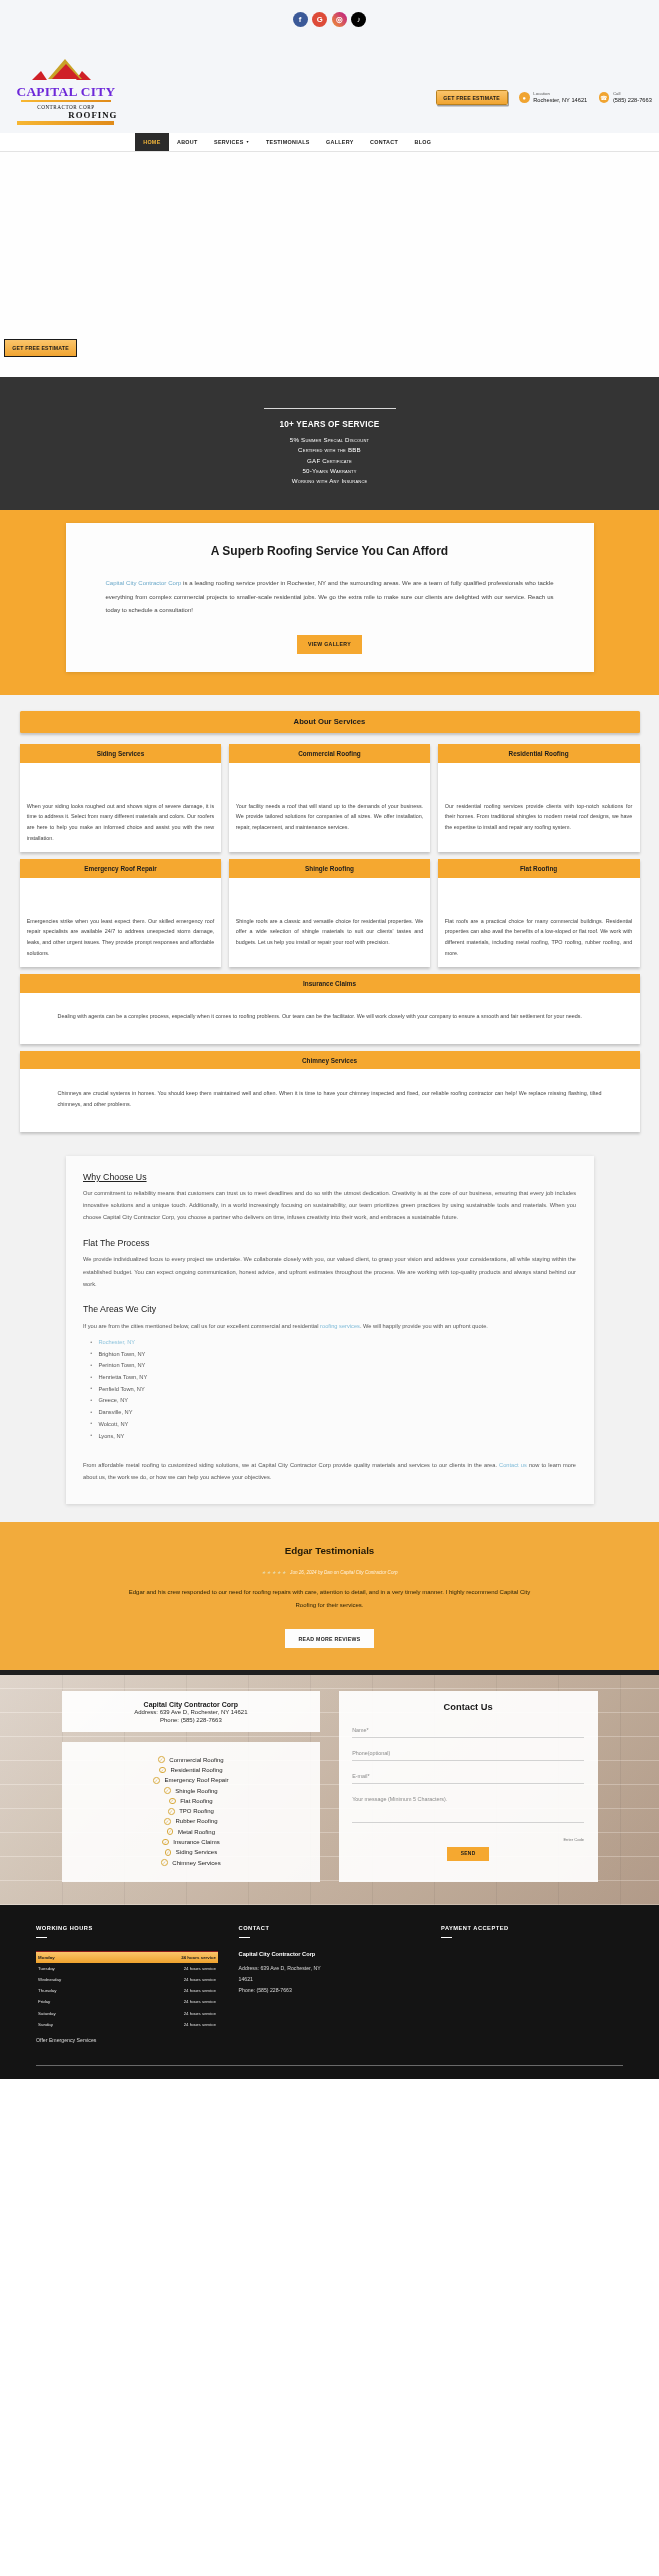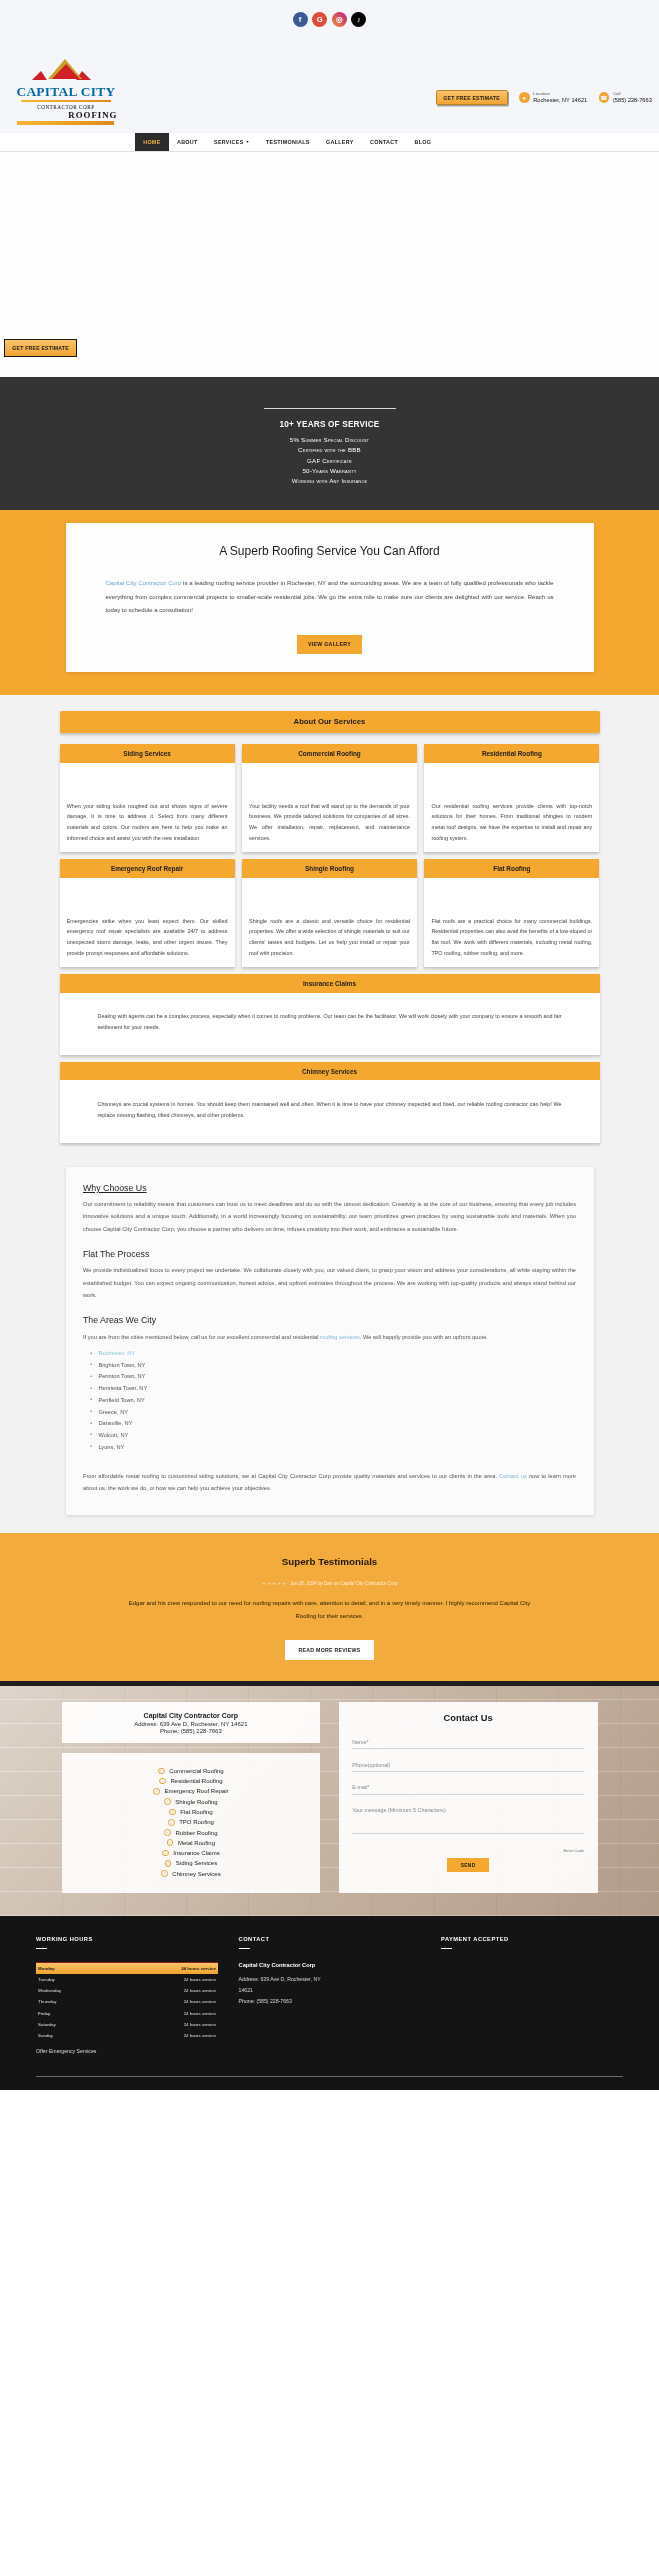--- a/index.html
+++ b/index.html
@@ -69,21 +69,21 @@
     width: 0; height: 0;
     border-bottom: 9.3px solid #cf2027;
   }
   .logo-wing-l { left: 17.5px; border-left: 9.3px solid transparent; border-right: 6.2px solid transparent;}
   .logo-wing-r { left: 62px; border-left: 6.2px solid transparent; border-right: 9.3px solid transparent;}
   .logo-name {
     font-family: "Liberation Serif", serif;
     font-weight: bold;
     font-size: 13.4px;
     letter-spacing: 0.3px;
-    color: #0369a1;
+    color: #6d28d9;
     text-align: center;
     line-height: 1;
     margin-top: -2.1px;
   }
   .logo-sub {
     font-family: "Liberation Serif", serif;
     font-size: 5.2px; letter-spacing: 0.5px;
     text-align: center; color: #111; margin-top: 1px;
   }
   .logo-bar {
@@ -194,38 +194,38 @@
     background: #f5a830;
     padding: 13.4px 0 23px 0;
   }
   .intro-card {
     width: 528px; margin: 0 auto;
     background: #fdfdfd;
     padding: 20.6px 40px 18.5px 40px;
     box-shadow: 0 1px 4.1px rgba(0,0,0,.12);
   }
   .intro-h {
-    font-size: 12px; font-weight: normal; color: #1c1c1c;
+    font-size: 12px; font-weight: bold; color: #1c1c1c;
     text-align: center; line-height: 1.32; margin-bottom: 17.5px;
   }
   .intro-p {
     font-size: 6px; line-height: 2.25; color: #444;
     text-align: justify;
   }
   .intro-p a { color: #6aa8c9; text-decoration: none; }
   .gallery-btn {
     display: block; margin: 17.5px auto 0 auto;
     background: #f5a830; border: none;
     color: #1a1a1a; font-size: 5.2px; font-weight: bold; letter-spacing: 0.3px;
     padding: 6.2px 11.3px; cursor: pointer;
   }
 
   
   .svc-sec { background: #f2f2f2; padding: 15.5px 0 17.5px 0; }
-  .svc-wrap { width: 540px; margin: 0 auto; }
+  .svc-wrap { width: 620px; margin: 0 auto; }
   .svc-title-bar {
     background: #f5a830; text-align: center;
     padding: 6.7px 0; font-size: 7.7px; font-weight: bold; color: #1c1c1c;
     border-radius: 1.5px; box-shadow: 0 1.5px 2.6px rgba(0,0,0,.2);
     margin-bottom: 11.3px;
   }
   .svc-grid {
     display: grid; grid-template-columns: repeat(3, 1fr);
     gap: 7.2px; margin-bottom: 7.2px;
   }
@@ -547,21 +547,21 @@
         <li>Lyons, NY</li>
       </ul>
 
     <p class="info-p tail-p">
       <span>From affordable metal roofing to customized siding solutions, we at Capital City Contractor Corp provide quality materials and services to our clients in the area. </span><a href="#">Contact us</a><span> now to learn more about us, the work we do, or how we can help you achieve your objectives.</span>
     </p>
   </div>
 </div>
 
 <div class="testi">
-  <div class="testi-h">Superb Testimonials</div>
+  <div class="testi-h">Edgar Testimonials</div>
   <div class="testi-meta">
     <span class="stars">★★★★★</span><span>Jun 26, 2024 by Dan on Capital City Contractor Corp</span>
   </div>
   <div class="testi-body">Edgar and his crew responded to our need for roofing repairs with care, attention to detail, and in a very timely manner. I highly recommend Capital City Roofing for their services.</div>
   <button class="reviews-btn">READ MORE REVIEWS</button>
 </div>
 
 <div class="contact-sec">
   <div class="contact-top-bar"></div>
   <div class="contact-grid">

